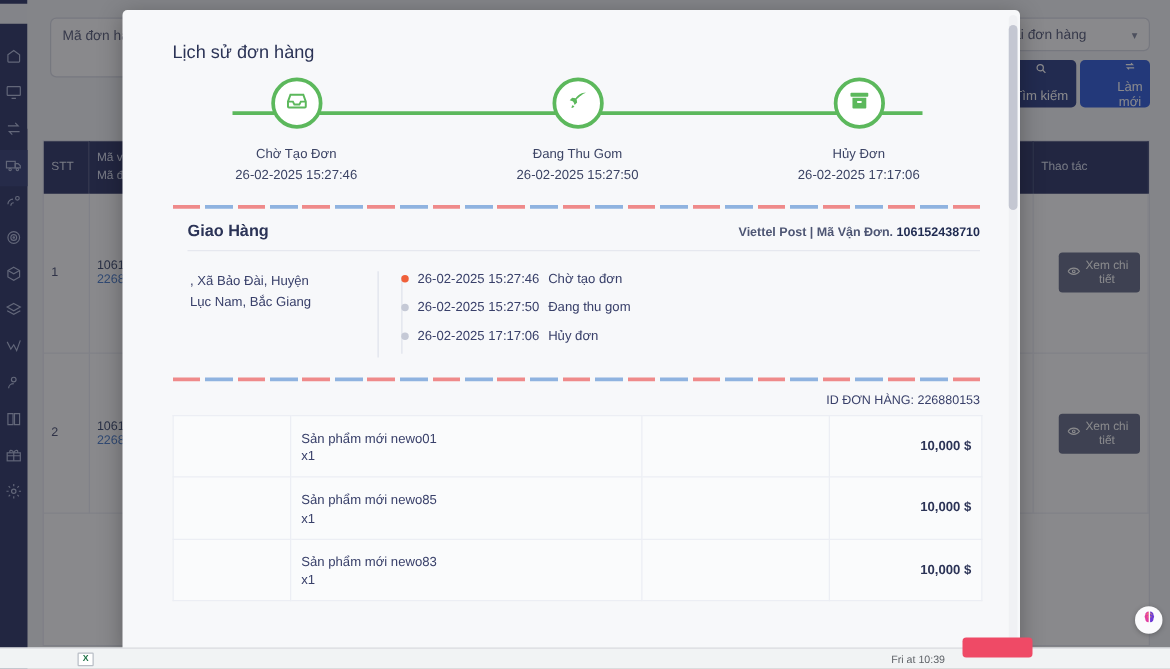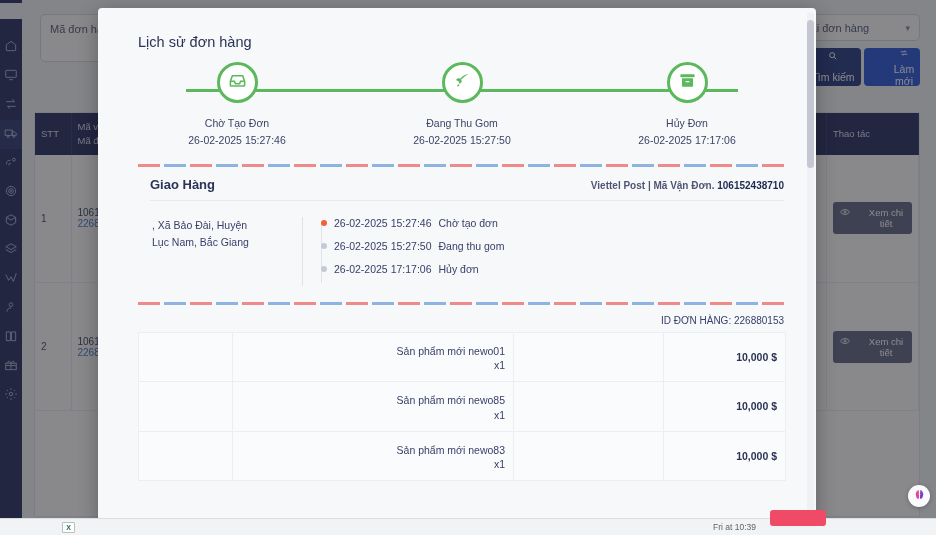--- a/index.html
+++ b/index.html
@@ -99,21 +99,21 @@
     color: #3a4268;
     vertical-align: middle;
     height: 128px;
   }
   .code-top { color: #2b3a63; }
   .code-bot { color: #3c73c9; }
   .detail-btn {
     background: #59617e; color: #fff;
     border: none; border-radius: 3px;
     font-size: 9.5px; padding: 5px 7px;
-    display: inline-flex; align-items: flex-start; gap: 17px;
+    display: inline-flex; align-items: center; gap: 2px; margin-left: 14px;
   }
   .detail-btn svg { width: 10px; height: 8px; }
 
   
   #overlay {
     position: absolute; inset: 0;
     background: rgba(40,40,45,0.55);
   }
 
   
@@ -222,21 +222,21 @@
   
   .prod-table {
     width: 100%; border-collapse: collapse; table-layout: fixed;
     background: #fafbfc;
     border-top: 1px solid #e6e8ef;
   }
   .prod-table td {
     border: 1px solid #eceef4;
     vertical-align: middle;
     padding: 10px 8px;
-    font-size: 10.5px; color: #39406a; text-align: right;
+    font-size: 10.5px; color: #39406a;
   }
   .prod-table td.c-img { width: 94px; }
   .prod-table td.c-name { }
   .prod-table td.c-mid { width: 150px; }
   .prod-table td.c-price {
     width: 122px; text-align: right;
     font-weight: bold; color: #2b3356; font-size: 10.5px;
   }
   .prod-name-line { line-height: 1.55; }
   .qty { color: #39406a; }

